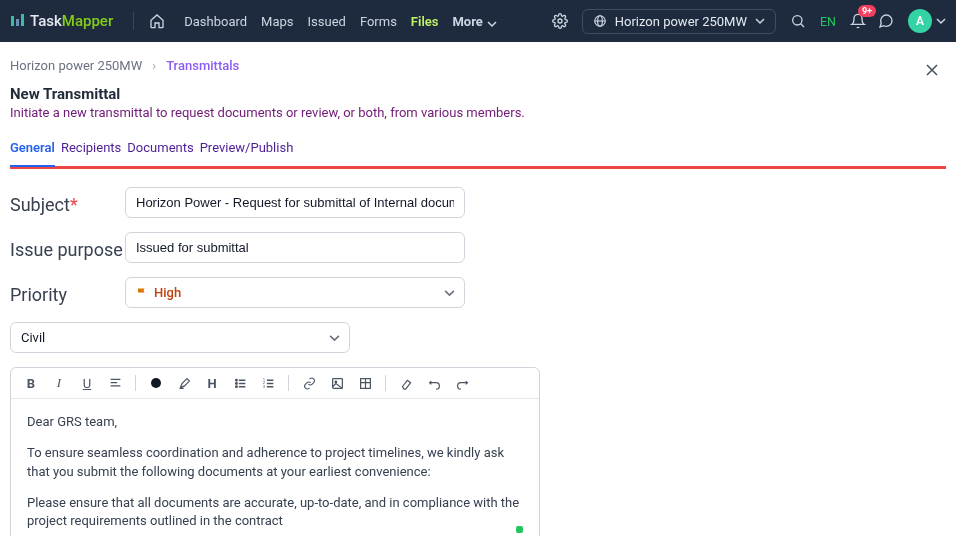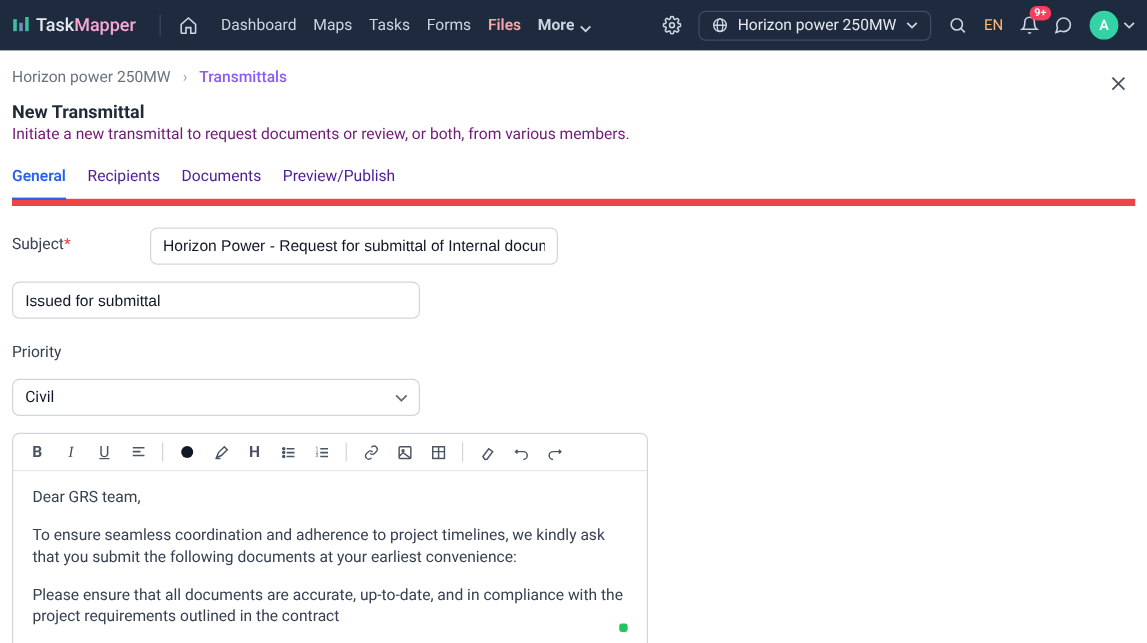--- a/index.html
+++ b/index.html
@@ -1,51 +1,51 @@
 <!DOCTYPE html>
 <html><head>
 <meta charset="utf-8">
 <style>
 * { box-sizing: border-box; margin: 0; padding: 0; }
 body { font-family: -apple-system, BlinkMacSystemFont, "Segoe UI", Roboto, sans-serif; font-size: 13px; color: #1f2937; background: #fff; width: 956px; height: 536px; overflow: hidden; }
 .topbar { background: #1e2b3f; height: 42px; display: flex; align-items: center; padding: 0 10px; color: #d6dbe3; }
 .logo { display: flex; align-items: center; font-size: 15px; font-weight: 500; margin-right: 10px; }
 .logo-task { color: #e5e9ef; }
-.logo-mapper { color: #f9a8d4; }
+.logo-mapper { color: #84cc16; }
 .vsep { width: 1px; height: 18px; background: #3a475a; margin: 0 10px; }
 .home-btn { width: 26px; height: 26px; display:flex; align-items:center; justify-content:center; border-radius: 4px; }
 .nav { display: flex; gap: 14px; margin-left: 14px; font-size: 13px; }
 .nav a { color: #cbd5e1; cursor: pointer; }
-.nav a.active { color: #fca5a5; font-weight: 600; }
+.nav a.active { color: #bef264; font-weight: 600; }
 .more { display:flex; align-items:flex-end; gap:4px;font-weight:bold; }
 .spacer { flex: 1; }
 .tb-icon { width: 28px; height: 28px; display:flex; align-items:center; justify-content:center; cursor:pointer; color:#cbd5e1; }
 .project-picker { display:flex; align-items:center; gap:8px; border:1px solid #3f4d63; border-radius:6px; padding: 4px 10px; min-width: 166px; color:#e5e9ef; cursor:pointer; }
 .project-picker .chev { margin-left:auto; }
-.lang { font-size:12.5px; margin: 0 8px; color:#fdba74; }
+.lang { font-size:12.5px; margin: 0 8px; color:#22c55e; }
 .bell-wrap { position:relative; }
 .badge { position:absolute; top:-2px; right:-4px; background:#f43f5e; color:#fff; font-size:9px; font-weight:700; padding:1px 4px; border-radius:8px; }
 .avatar { width:24px; height:24px; border-radius:50%; background:#34d3a5; color:#fff; display:flex; align-items:center; justify-content:center; font-size:12px; font-weight:600; margin-left:8px; }
 .avatar-wrap { display:flex; align-items:center; gap:4px; }
 
 .page { padding: 16px 10px 30px 10px; position:relative; height: calc(536px - 42px); overflow-y:auto; }
 .close-x { position:absolute; top:20px; right:16px; cursor:pointer; color:#4b5563; font-size:18px; }
 .breadcrumb { display:flex; align-items:center; gap:10px; font-size:13px; margin-bottom:12px; }
 .bc1 { color:#6b7280; }
 .bc2 { color:#8b5cf6; font-weight:500; }
 .bc-sep { color:#9ca3af; }
 .title { font-size:15px; font-weight:700; margin-bottom:2px; }
 .subtitle { font-size:13px; color:#701a75; margin-bottom:14px; }
 
-.tabs { display:flex; gap:18px; border-bottom:6px solid #ef4444; margin-bottom:18px; }
+.tabs { display:flex; gap:6px; border-bottom:3px solid #ef4444; margin-bottom:18px; }
 .tab { padding: 6px 0 10px 0; font-size:13px; color:#4c1d95; cursor:pointer; }
 .tab.active { color:#2563eb; font-weight:600; border-bottom:2px solid #2563eb; margin-bottom:-1px; }
 
 .form-row { display:flex; align-items:flex-start; margin-bottom:14px; }
-.form-row > label { width:115px; font-size:13px; color:#374151; padding-top:7px; }
+.form-row > label { width:115px; font-size:18px; color:#374151; padding-top:7px; }
 .req { color:#ef4444; }
 .field { width:340px; }
 .input { width:100%; border:1px solid #d1d5db; border-radius:6px; padding:7px 10px; font-size:13px; color:#111827; background:#fff; }
 .select { position:relative; }
 .select .sel-val { display:flex; align-items:center; gap:6px; }
 .select .chev-d { position:absolute; right:10px; top:50%; transform:translateY(-50%); color:#6b7280; }
 .priority-flag { color:#d97706; }
 .priority-text { color:#c2410c; font-weight:500; }
 
 .msg-area { width:530px; }
@@ -75,21 +75,21 @@
   </div>
   <div class="vsep"></div>
   <div class="home-btn">
     <svg width="16" height="16" viewBox="0 0 24 24" fill="none" stroke="#cbd5e1" stroke-width="2">
         <path d="M3 11l9-8 9 8v10a1 1 0 0 1-1 1h-5v-7h-6v7H4a1 1 0 0 1-1-1z"></path>
       </svg>
   </div>
   <div class="nav">
     <a>Dashboard</a>
     <a>Maps</a>
-    <a>Tasks</a>
+    <a>Issued</a>
     <a>Forms</a>
     <a class="active">Files</a>
     <a class="more">
         <span>More</span>
         <svg width="10" height="10" viewBox="0 0 10 10">
           <path d="M1 3l4 4 4-4" fill="none" stroke="#cbd5e1" stroke-width="1.5"></path>
         </svg>
       </a>
   </div>
   <div class="spacer"></div>
@@ -161,27 +161,45 @@
   </div>
 
   <div class="form-row">
     <label><span>Subject</span><span class="req">*</span></label>
     <div class="field">
       <input class="input" value="Horizon Power - Request for submittal of Internal documents" style="">
     </div>
   </div>
 
   <div class="form-row">
+    <label>Issue purpose</label>
     <div class="field">
       <input class="input" value="Issued for submittal" style="">
     </div>
   </div>
 
   <div class="form-row">
     <label>Priority</label>
+    <div class="field select">
+      <div class="input">
+        <div class="sel-val">
+          <span class="priority-flag">
+            <svg width="12" height="12" viewBox="0 0 24 24" fill="#d97706">
+                <path d="M4 2v20M4 3h13l-2 4 2 4H4"></path>
+              </svg>
+          </span>
+          <span class="priority-text">High</span>
+        </div>
+        <span class="chev-d">
+          <svg width="11" height="11" viewBox="0 0 10 10">
+              <path d="M1 3l4 4 4-4" fill="none" stroke="#6b7280" stroke-width="1.5"></path>
+            </svg>
+        </span>
+      </div>
+    </div>
   </div>
 
   <div class="form-row">
     <div class="field select">
       <div class="input">
         <span>Civil</span>
         <span class="chev-d">
           <svg width="11" height="11" viewBox="0 0 10 10">
               <path d="M1 3l4 4 4-4" fill="none" stroke="#6b7280" stroke-width="1.5"></path>
             </svg>

